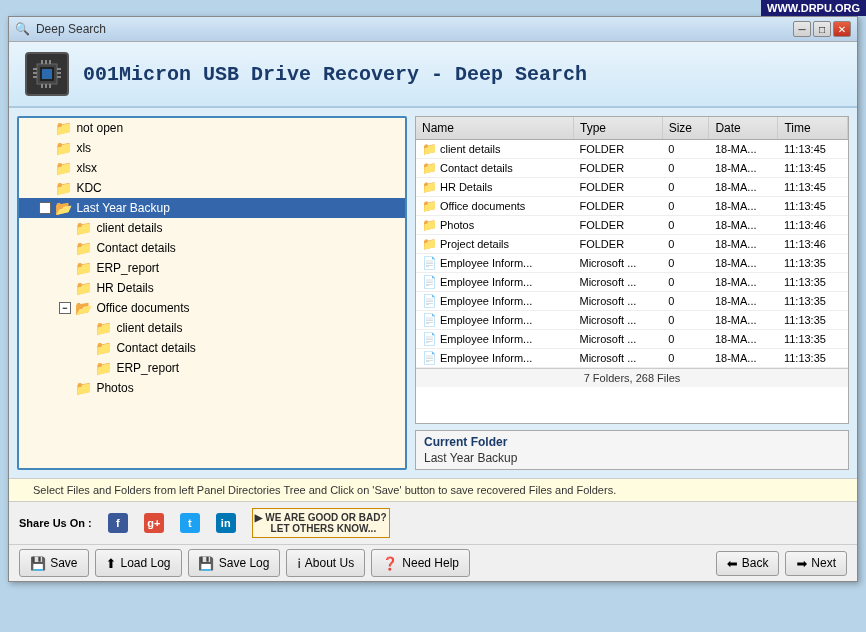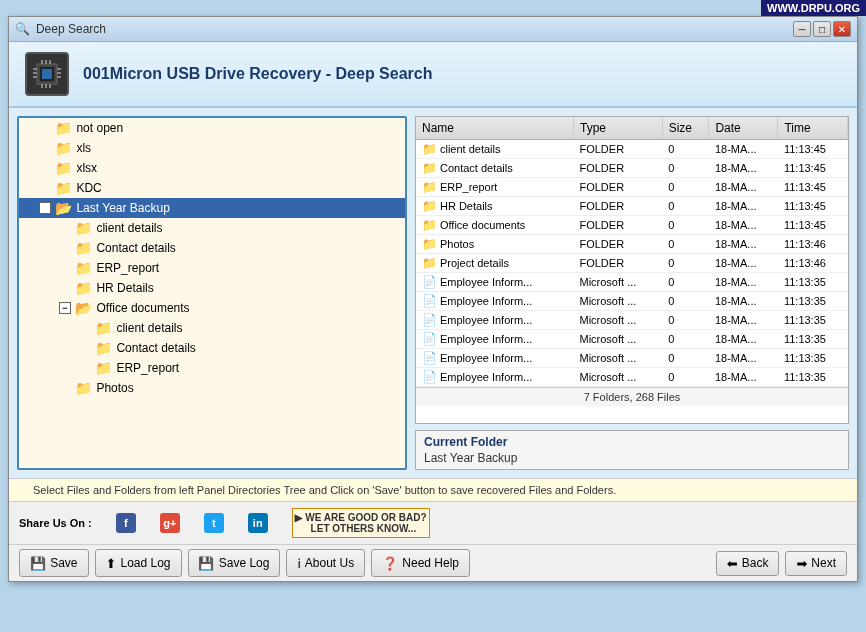--- a/index.html
+++ b/index.html
@@ -66,23 +66,24 @@
       width: 44px; height: 44px;
       background: #333;
       border: 2px solid #555;
       border-radius: 4px;
       display: grid;
       place-items: center;
       color: #4af;
       font-size: 22px;
     }
     .app-title {
-      font-size: 16px;
+      font-size: 20px;
       font-weight: bold;
       color: #1a3a6a;
+      font-family: Liberation Mono, monospace;
     }
     .main-area {
       display: flex;
       gap: 0;
       padding: 8px;
       background: #ddeef8;
       height: 370px;
     }
     .tree-panel {
       width: 390px;
@@ -175,21 +176,21 @@
       border-top: 1px solid #ccc;
       border-bottom: 1px solid #ccc;
       padding: 5px 24px;
       font-size: 11px;
       color: #333;
     }
     .social-bar {
       display: flex;
       align-items: center;
       padding: 6px 10px;
-      gap: 24px;
+      gap: 16px;
       background: #f0f0f0;
     }
     .social-label { font-size: 11px; font-weight: bold; }
     .social-icon {
       width: 20px; height: 20px;
       border-radius: 3px;
       display: flex; align-items: center; justify-content: center;
       color: white;
       font-size: 11px;
       font-weight: bold;
@@ -386,27 +387,20 @@
     <td>11:13:45</td>
   </tr>
               <tr>
     <td><span class="file-icon">📁</span>Contact details</td>
     <td>FOLDER</td>
     <td>0</td>
     <td>18-MA...</td>
     <td>11:13:45</td>
   </tr>
               <tr>
-    <td><span class="file-icon">📁</span>ERP_report</td>
-    <td>FOLDER</td>
-    <td>0</td>
-    <td>18-MA...</td>
-    <td>11:13:45</td>
-  </tr>
-              <tr>
     <td><span class="file-icon">📁</span>HR Details</td>
     <td>FOLDER</td>
     <td>0</td>
     <td>18-MA...</td>
     <td>11:13:45</td>
   </tr>
               <tr>
     <td><span class="file-icon">📁</span>Office documents</td>
     <td>FOLDER</td>
     <td>0</td>

